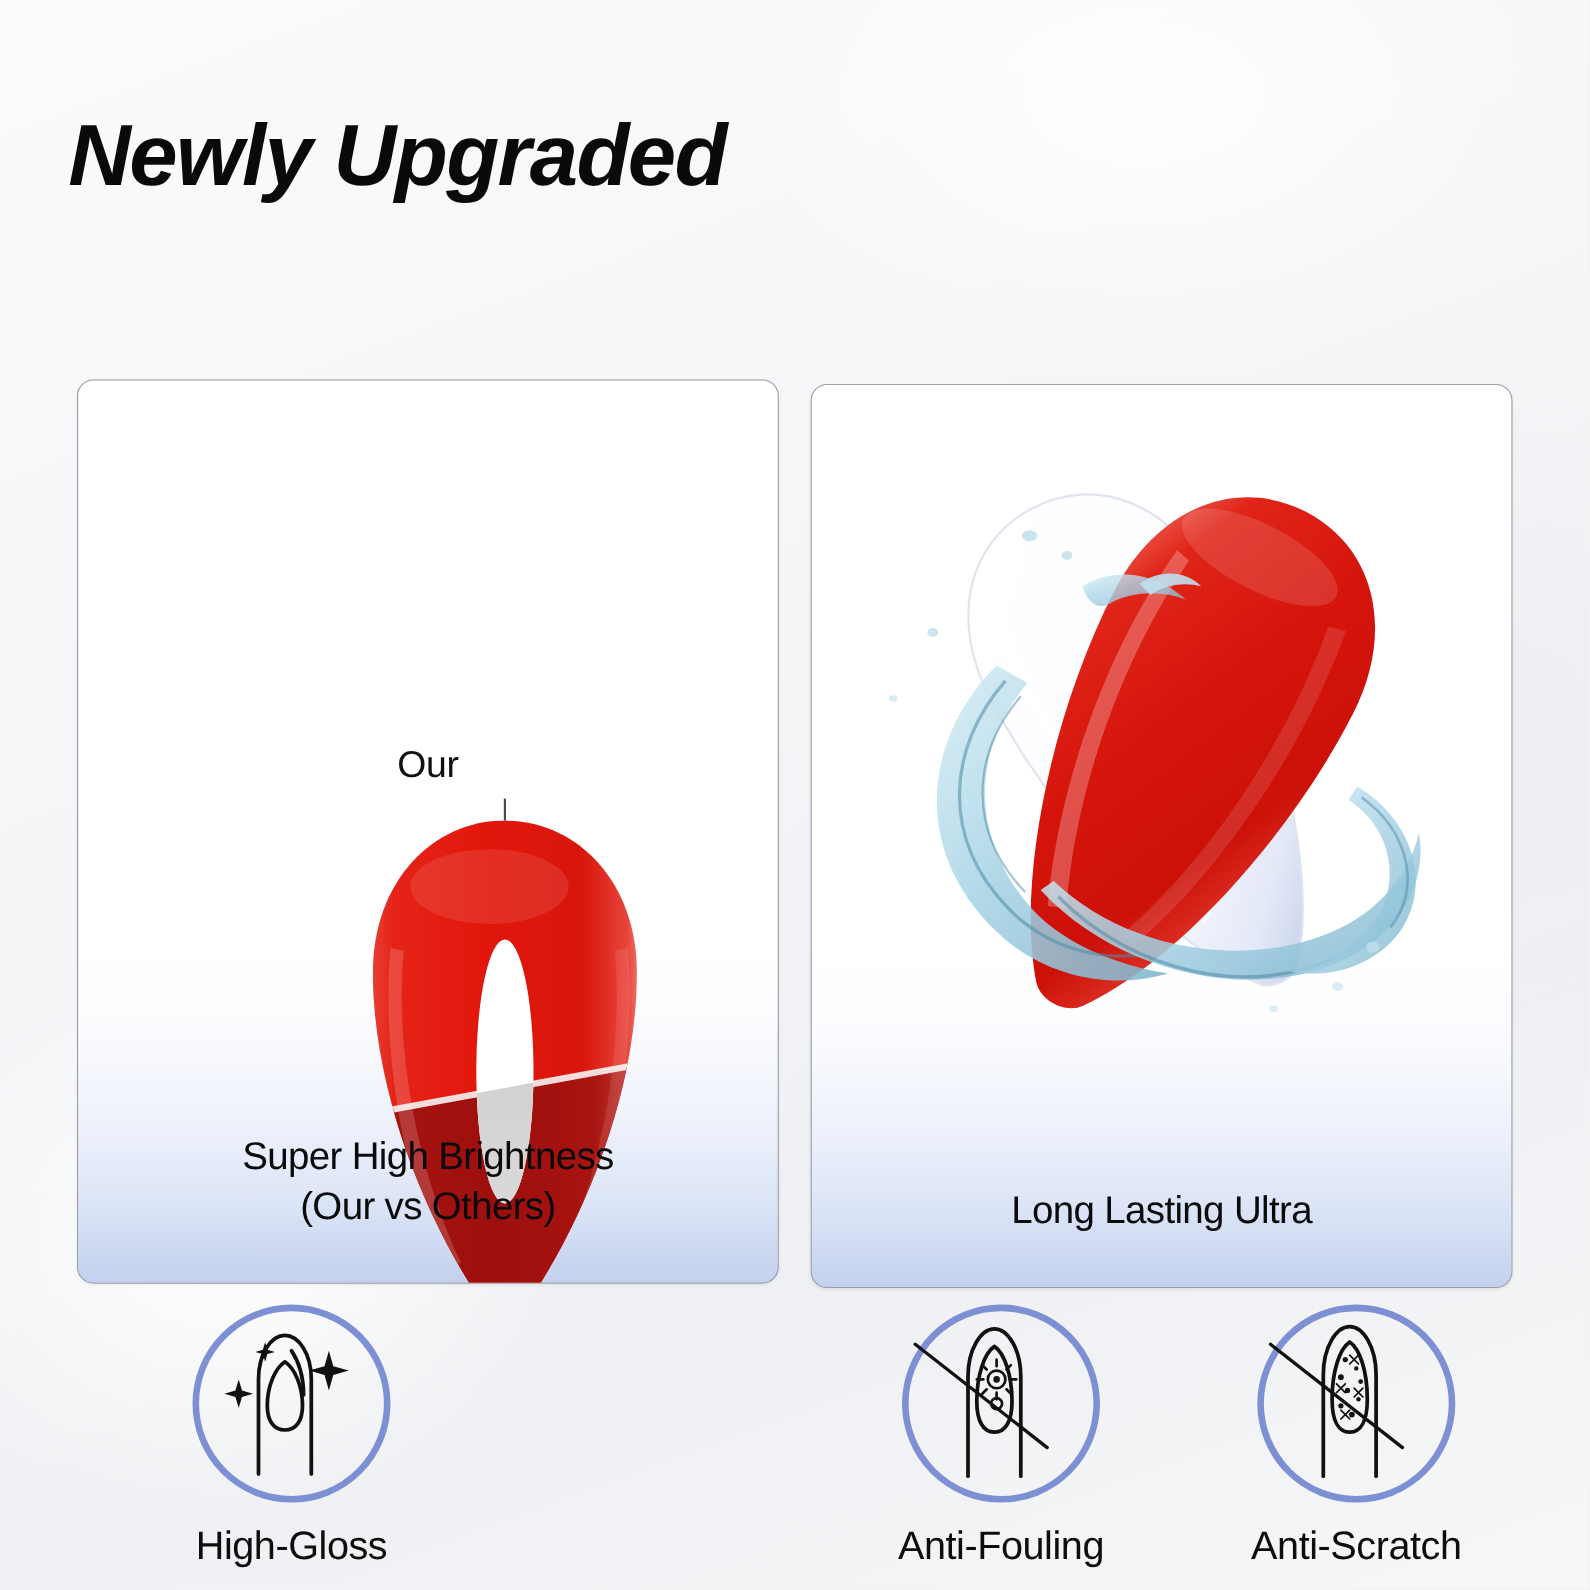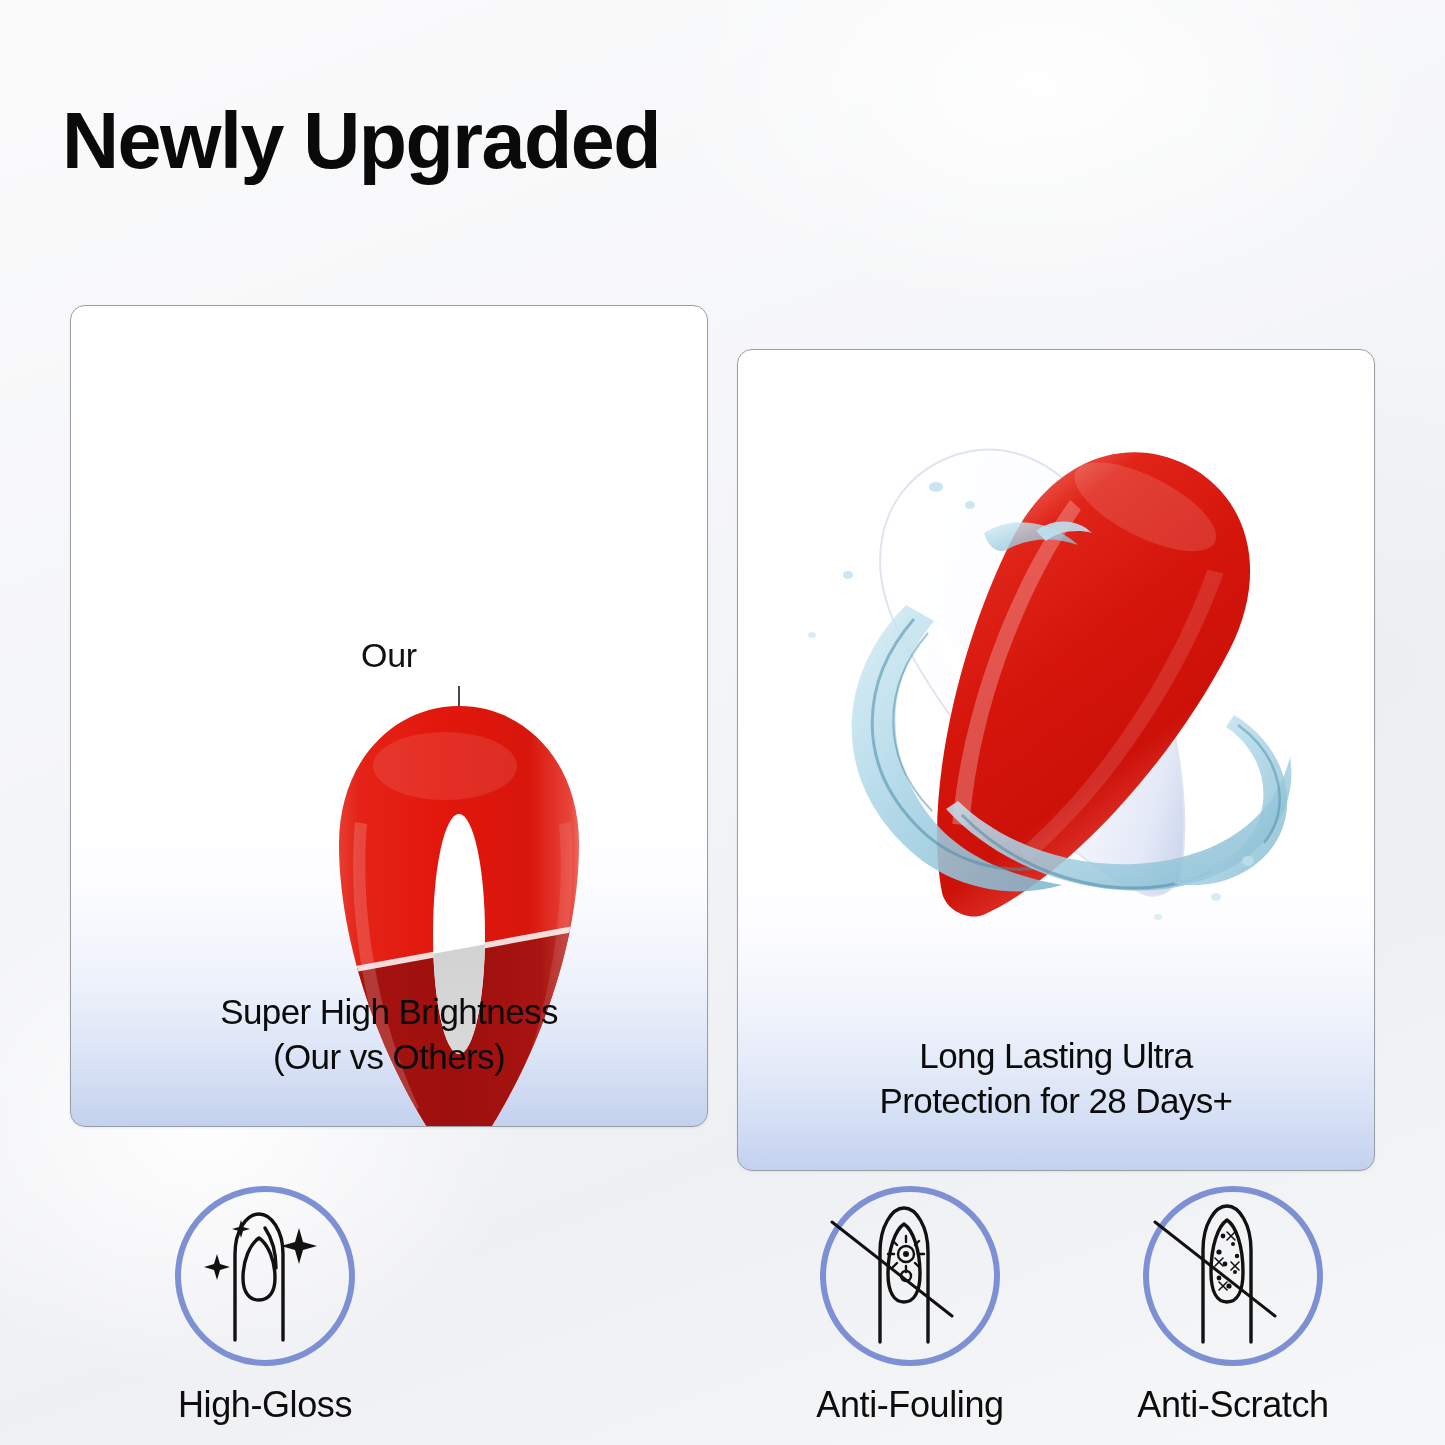--- a/index.html
+++ b/index.html
@@ -14,34 +14,34 @@
     background:
       radial-gradient(ellipse 520px 420px at 14% 78%, rgba(255,255,255,.95) 0%, rgba(255,255,255,0) 62%),
       radial-gradient(ellipse 640px 380px at 72% 6%, rgba(255,255,255,.9) 0%, rgba(255,255,255,0) 60%),
       radial-gradient(ellipse 420px 520px at 96% 46%, rgba(236,238,241,.9) 0%, rgba(255,255,255,0) 65%),
       linear-gradient(160deg,#fbfbfc 0%,#f4f5f7 45%,#eff0f3 72%,#f6f7f8 100%);
   }
   
   .title{
     position:absolute;left:62px;top:46px;width:900px;
     font-size:79px;line-height:1.06;font-weight:700;
-    letter-spacing:-1.5px;color:#0a0a0a;
+    letter-spacing:-1.5px;color:#0a0a0a;font-style:italic;
   }
   .title span{display:block;}
   
   .card{
     position:absolute;top:305px;height:820px;
     border:1.6px solid #9a9ea6;border-radius:15px;
     background:linear-gradient(180deg,
        #ffffff 0%, #ffffff 62%, #fdfdff 70%,
        #eef2fb 82%, #dce5f7 91%, #c4d1ee 100%);
     overflow:hidden;
     box-shadow:0 1px 3px rgba(0,0,0,.07);
   }
-  .card-left{left:70px;width:636px;}
+  .card-left{left:70px;width:636px;margin-top:40px;}
   .card-right{left:737px;width:636px;margin-top:44px;}
   .card-caption{
     position:absolute;left:0;right:0;bottom:46px;
     text-align:center;font-size:35px;line-height:1.28;
     color:#0b0b0b;letter-spacing:-0.6px;
   }
   .card-caption span{display:block;}
   
   .lbl{
     position:absolute;text-align:center;width:260px;
@@ -217,21 +217,20 @@
       <ellipse cx="62" cy="170" rx="5" ry="4" fill="#bfe0ee" opacity=".8"></ellipse>
       <ellipse cx="26" cy="230" rx="4" ry="3" fill="#cfe7f2" opacity=".8"></ellipse>
       <ellipse cx="462" cy="456" rx="6" ry="5" fill="#bfe0ee" opacity=".8"></ellipse>
       <ellipse cx="430" cy="492" rx="5" ry="4" fill="#cfe7f2" opacity=".8"></ellipse>
       <ellipse cx="372" cy="512" rx="4" ry="3" fill="#cfe7f2" opacity=".75"></ellipse>
     </svg>
   </div>
 
   <div class="card-caption">
     <span>Long Lasting Ultra</span>
-    <span>Protection for 28 Days+</span>
   </div>
 </div>
 
 <div class="features">
 
   <div class="feature f0">
     <div class="ring">
       <span>
         <svg width="156" height="156" viewBox="0 0 156 156">
           <g fill="none" stroke="#111" stroke-width="3.4" stroke-linecap="round" stroke-linejoin="round">

